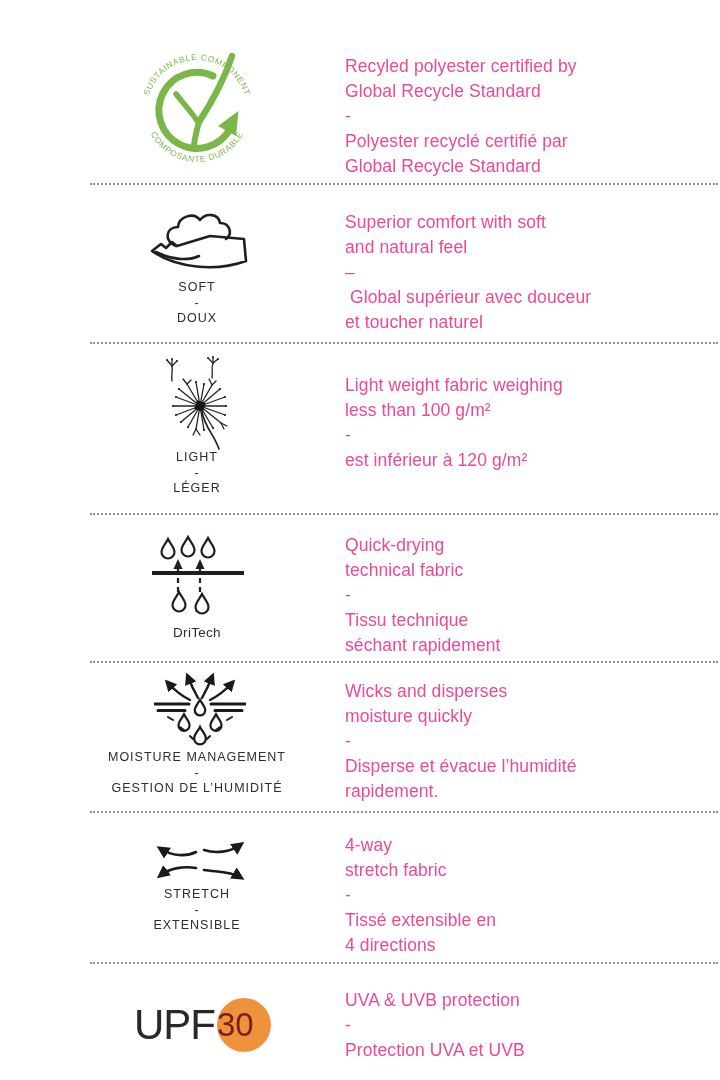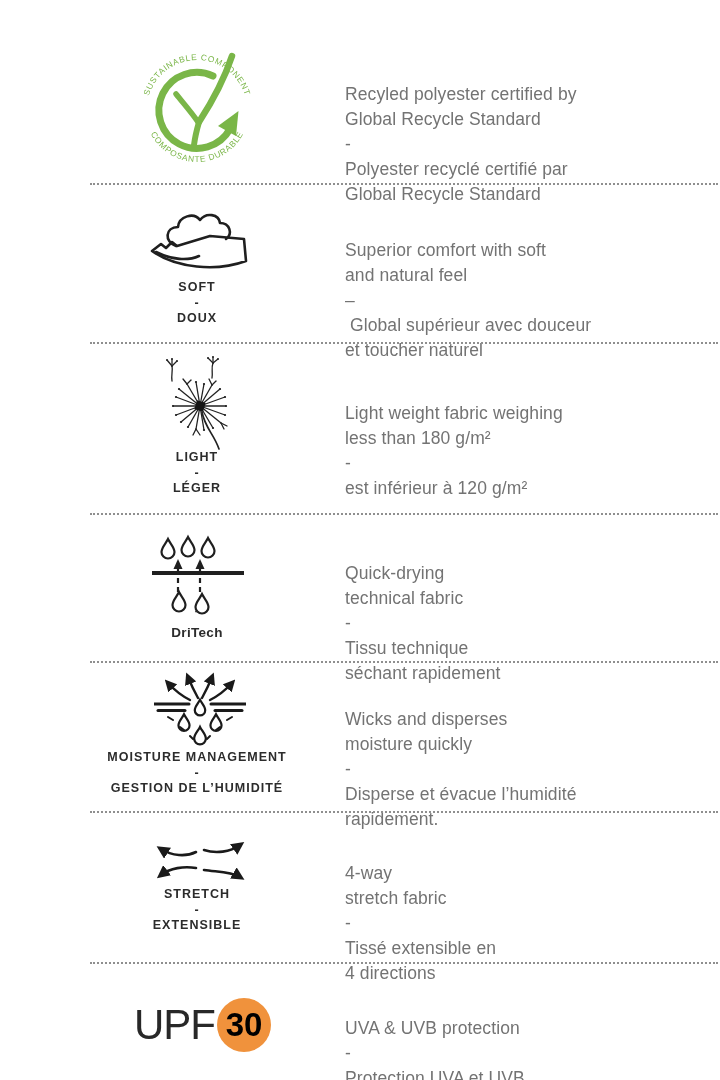--- a/index.html
+++ b/index.html
@@ -8,48 +8,48 @@
     font-family:"Liberation Sans", sans-serif;
     position:relative; overflow:hidden;
     -webkit-font-smoothing:antialiased;
   }
   .sep {
     position:absolute; left:90px; width:628px; height:0;
     border-top:2px dotted #8f8f8f;
   }
   .txt {
     position:absolute; left:345px;
-    font-size:17.5px; line-height:25px; color:#737373;
-    font-weight:400; letter-spacing:.1px;margin-top:28px;
+    font-size:17.5px; line-height:25px; color:#ec4899;
+    font-weight:400; letter-spacing:.1px;
   }
   .txt .line { white-space:pre; height:25px; }
   .labels {
     position:absolute; left:77px; width:240px; text-align:center;
     color:#2c2c2c;
   }
   .labels .lab {
-    font-size:12.5px; letter-spacing:1px; line-height:15.5px; font-weight:700;
+    font-size:12.5px; letter-spacing:1px; line-height:15.5px; font-weight:400;
     white-space:pre;
     text-align:center;
   }
   .labels .lab.small { font-size:11px; line-height:13px; }
   .labels .lab.name { font-size:13.5px; letter-spacing:.3px;margin-top:8px; }
   .icon { position:absolute; }
   .upf-wrap {
     position:absolute; left:134px; top:998px; height:54px;
     display:flex; align-items:center;
   }
   .upf-prefix {
     font-size:42px; color:#282828; font-weight:400; letter-spacing:-1px;
     line-height:54px;
   }
   .upf-circle {
     width:54px; height:54px; border-radius:50%;
-    background:#f0923c; color:#000000;
-    font-size:33px; font-weight:700; line-height:54px; text-align:center;
+    background:#f0923c; color:#7f1d1d;
+    font-size:33px; font-weight:400; line-height:54px; text-align:left;
     margin-left:2px;
   }
 </style>
 </head>
 <body>
 
 <svg class="icon" style="left:135px; top:44px;" width="124" height="126" viewBox="0 0 124 126">
   <defs>
     <path id="arcTop" d="M 12,66 A 50,50 0 0 1 112,66"></path>
     <path id="arcBot" d="M 10,66 A 52,52 0 0 0 114,66"></path>
@@ -162,21 +162,21 @@
     <rect x="47.5" y="45.5" width="9" height="9" transform="rotate(18 52 50)" fill="#151515"></rect>
   </g>
 </svg>
 <div class="labels" style="top:450px">
   <div class="lab">LIGHT</div>
   <div class="lab">-</div>
   <div class="lab">LÉGER</div>
 </div>
 <div class="txt" style="top:373px">
   <div class="line">Light weight fabric weighing</div>
-  <div class="line">less than 180 g/m²</div>
+  <div class="line">less than 100 g/m²</div>
   <div class="line">-</div>
   <div class="line">est inférieur à 120 g/m²</div>
 </div>
 
 <div class="sep" style="top:513px"></div>
 
 <svg class="icon" style="left:152px; top:530px;" width="92" height="100" viewBox="0 0 92 100">
   <defs>
     <path id="dropA" d="M0,-9 C2.2,-4.5 6.5,-0.5 6.5,4 A6.5,6.5 0 1 1 -6.5,4 C-6.5,-0.5 -2.2,-4.5 0,-9 Z"></path>
   </defs>

